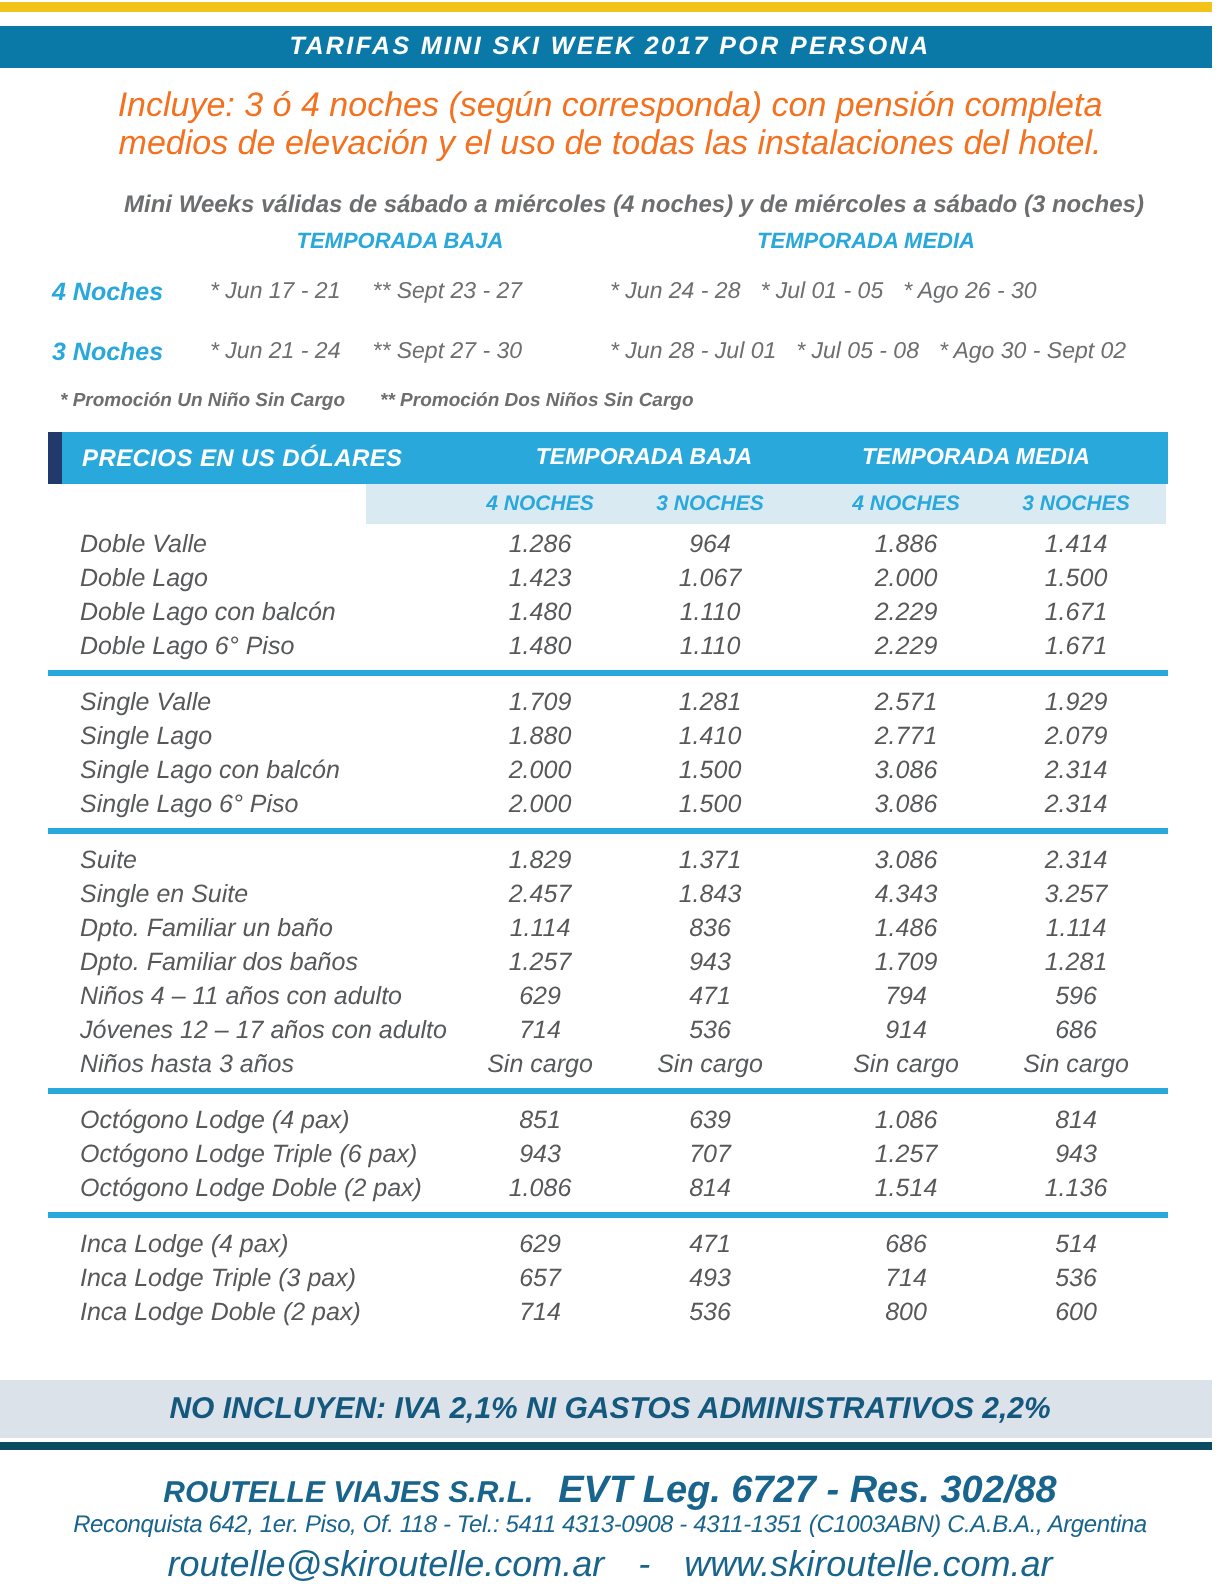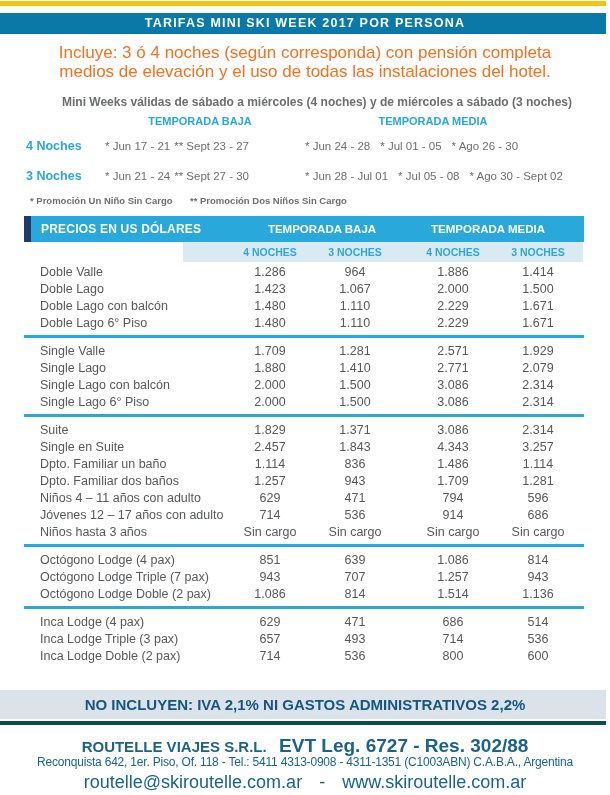--- a/index.html
+++ b/index.html
@@ -2,37 +2,37 @@
 <html style="--gold: #F2C318; --header-blue: #0B79A7; --cyan: #29A8DC; --navy: #21396B; --light-blue: #D9EAF2; --orange: #F4711F; --gray: #6D6E70; --text: #57585A; --disclaimer-bg: #DBE2EA; --dark-teal: #0C4A62; --footer-blue: #19648C;"><head>
 <meta charset="utf-8">
 <style>
   :root{
     --gold:#F2C318; --header-blue:#0B79A7; --cyan:#29A8DC; --navy:#21396B;
     --light-blue:#D9EAF2; --orange:#F4711F; --gray:#6D6E70; --text:#57585A;
     --disclaimer-bg:#DBE2EA; --dark-teal:#0C4A62; --footer-blue:#19648C;
   }
   *{box-sizing:border-box;margin:0;padding:0;}
   body{margin:0;background:#fff;font-family:"Liberation Sans",sans-serif;}
-  .page{position:relative;width:606px;height:795px;background:#fff;overflow:hidden;}
+  .page{position:relative;width:606px;height:795px;background:#fff;overflow:hidden;font-style:italic;}
 
   .gold-bar{position:absolute;left:0;top:1px;width:610px;height:5px;background:var(--gold);}
   .title-bar{position:absolute;left:0;top:13px;width:610px;height:21px;background:var(--header-blue);
              color:#fff;font-weight:bold;font-size:12.5px;letter-spacing:1.2px;text-align:center;line-height:21px;}
   .intro{position:absolute;left:0;top:43px;width:610px;text-align:center;color:var(--orange);
          font-size:17px;line-height:19px;}
   .note{position:absolute;left:0;top:95px;width:610px;text-align:center;color:var(--gray);
         font-weight:bold;font-size:12px;padding-left:24px;}
 
   
   .season-head{position:absolute;top:115px;height:14px;color:var(--cyan);font-weight:bold;font-size:11px;white-space:nowrap;transform:translateX(-50%);}
   .sh-baja{left:200px;} .sh-media{left:433px;}
   .season-row{position:absolute;left:0;width:610px;height:15px;font-size:11.5px;color:var(--gray);}
   .season-row.r1{top:139px;} .season-row.r2{top:169px;}
   .season-label{position:absolute;left:26px;top:0;color:var(--cyan);font-weight:bold;font-size:12.5px;}
-  .season-baja{position:absolute;left:105px;top:1px;display:flex;gap:4px;white-space:nowrap;}
+  .season-baja{position:absolute;left:105px;top:1px;display:flex;gap:16px;white-space:nowrap;}
   .season-media{position:absolute;left:305px;top:1px;display:flex;gap:10px;white-space:nowrap;}
   .footnote{position:absolute;top:195px;font-size:9.5px;font-weight:bold;color:var(--gray);white-space:nowrap;}
   .fn1{left:30px;} .fn2{left:190px;}
 
   
   .ptable-head{position:absolute;left:24px;top:216px;width:560px;height:26px;background:var(--cyan);
                border-left:7px solid var(--navy);color:#fff;font-weight:bold;}
   .ptable-title{position:absolute;left:10px;top:0;line-height:26px;font-size:12px;letter-spacing:.2px;}
   .pt-group{position:absolute;top:0;line-height:26px;font-size:11.5px;transform:translateX(-50%);white-space:nowrap;}
   .pt-baja{left:291px;} .pt-media{left:457px;} 
@@ -229,21 +229,21 @@
       </div>
       <div class="divider"></div>
       <div class="prow">
         <span class="plabel">Octógono Lodge (4 pax)</span>
         <span class="pval c0">851</span>
         <span class="pval c1">639</span>
         <span class="pval c2">1.086</span>
         <span class="pval c3">814</span>
       </div>
       <div class="prow">
-        <span class="plabel">Octógono Lodge Triple (7 pax)</span>
+        <span class="plabel">Octógono Lodge Triple (6 pax)</span>
         <span class="pval c0">943</span>
         <span class="pval c1">707</span>
         <span class="pval c2">1.257</span>
         <span class="pval c3">943</span>
       </div>
       <div class="prow">
         <span class="plabel">Octógono Lodge Doble (2 pax)</span>
         <span class="pval c0">1.086</span>
         <span class="pval c1">814</span>
         <span class="pval c2">1.514</span>

